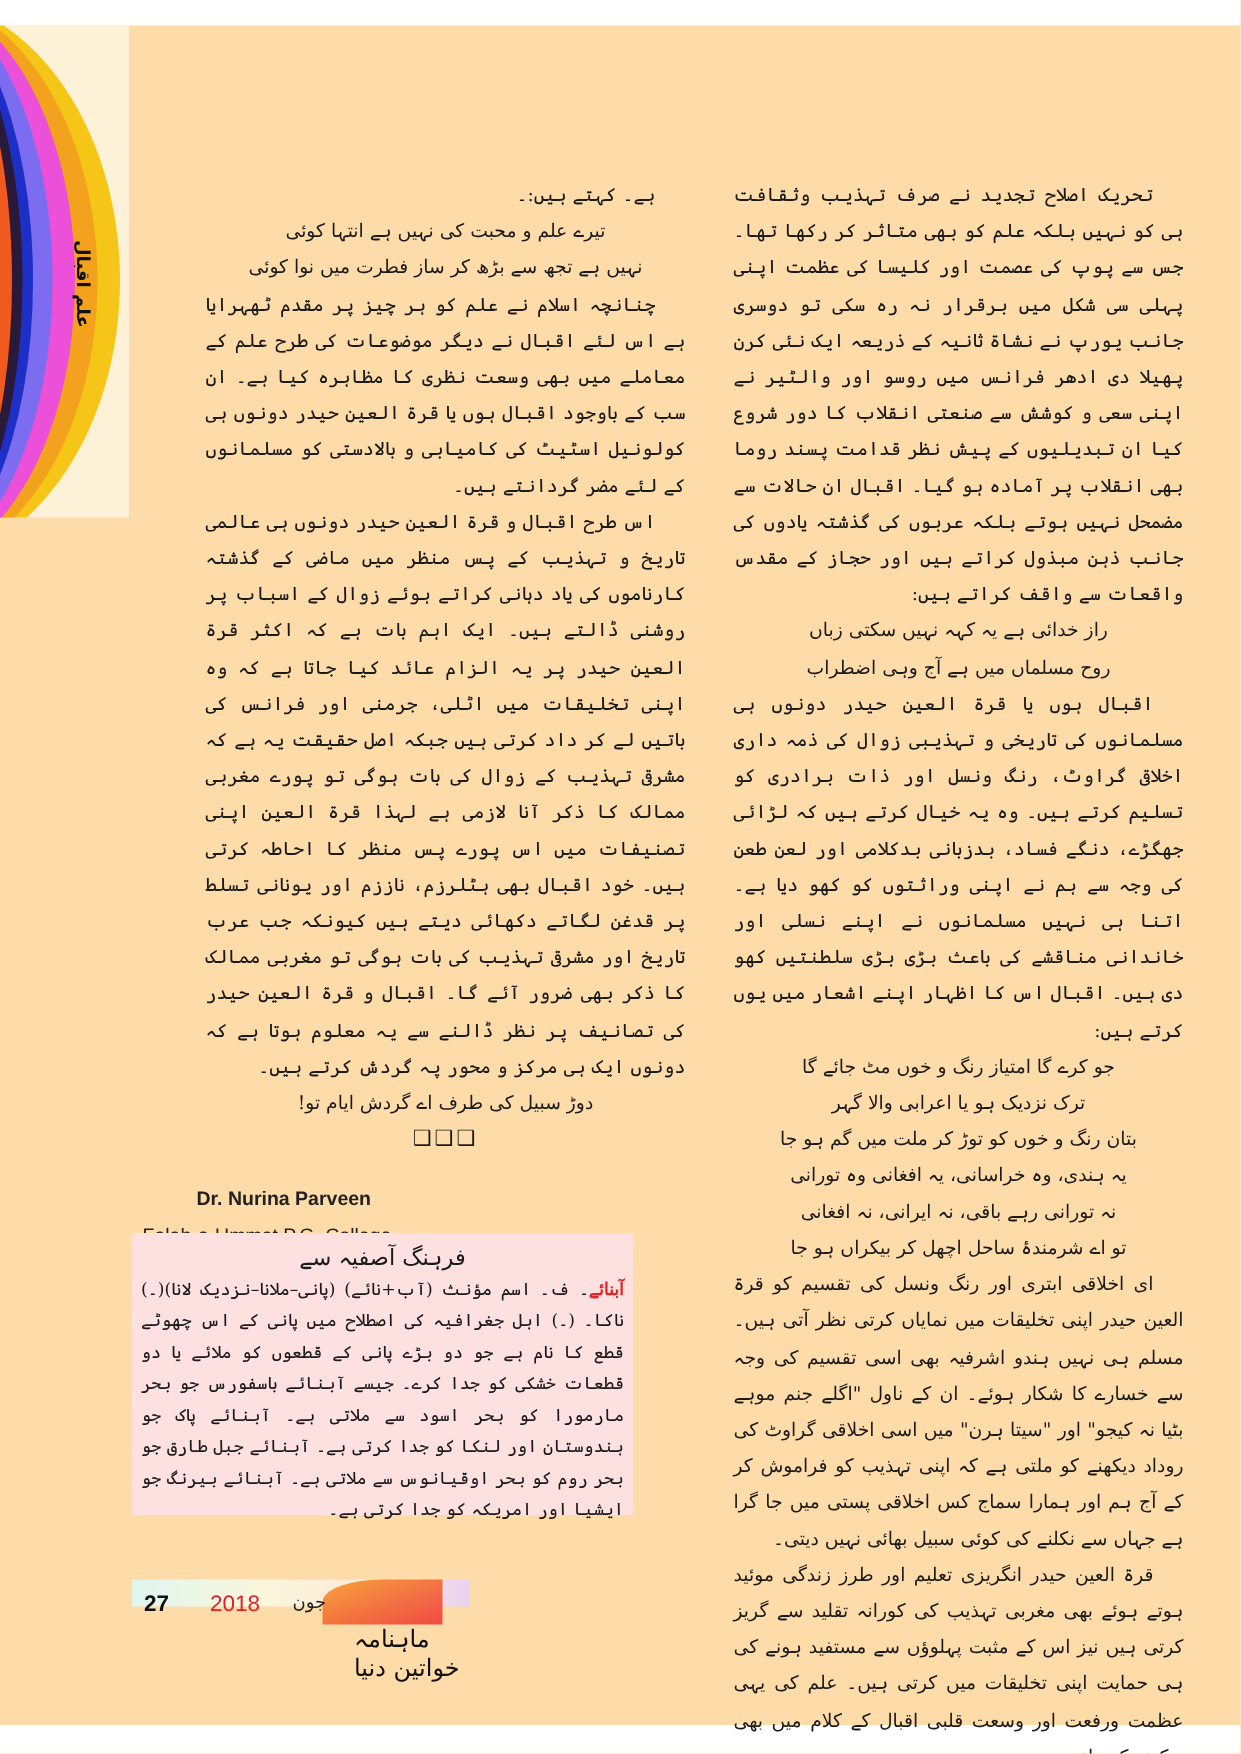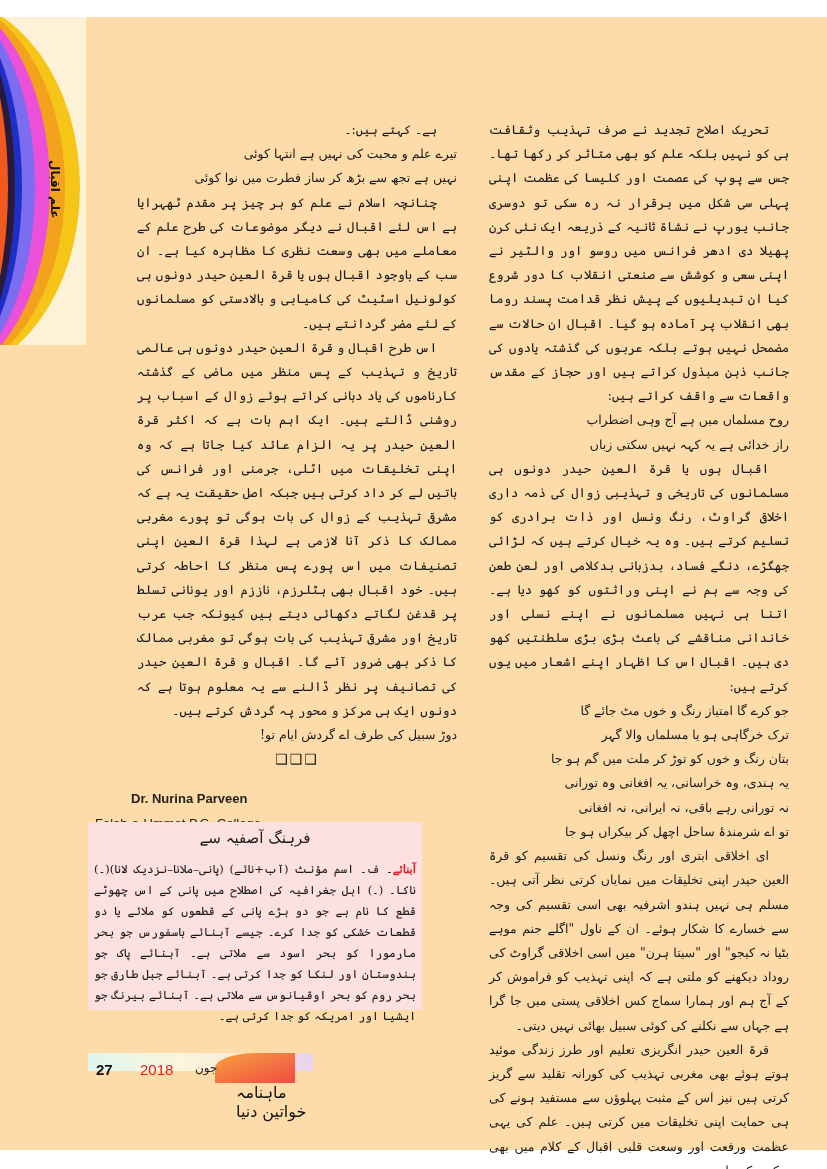--- a/index.html
+++ b/index.html
@@ -6,27 +6,27 @@
   body { width: 827px; height: 1169px; background: #ffffff; position: relative; overflow: hidden;
          font-family: "DejaVu Sans", sans-serif; color: #1a1a1a; }
   .page { position: absolute; left: 0; top: 17px; width: 827px; height: 1133px; background: #fedcaa; }
   .deco { position: absolute; left: 0; top: 17px; width: 86px; height: 328px; overflow: hidden; background: #fdf1d8; }
   .deco .band { position: absolute; border-radius: 0 100% 100% 0 / 0 50% 50% 0; }
   .vlabel { position: absolute; left: 48px; top: 160px; writing-mode: vertical-rl; font-size: 12px; font-weight: bold; color: #111; direction: rtl; }
   .col { position: absolute; direction: rtl; text-align: justify; font-family: "DejaVu Serif", serif; font-size: 12.5px; line-height: 24.2px; margin-left: 45px; }
   .col p { margin: 0; }
   .col-right { left: 444px; top: 118px; width: 300px; }
   .col-left { left: 92px; top: 118px; width: 320px; }
-  .verse { text-align: right; margin: 0; }
+  .verse { text-align: center; margin: 0; }
   .indent { text-indent: 20px; }
   .ornament { text-align: center; font-size: 14px; letter-spacing: 2px; margin: 2px 0; }
   .author { position: absolute; left: 95px; top: 764px; direction: ltr; font-family: "Liberation Sans", sans-serif; font-size: 13px; line-height: 25px; color: #222; }
   .author .name { font-weight: bold; margin-left: 36px; }
   .gloss { position: absolute; left: 88px; top: 818px; width: 334px; height: 188px; background: #fde0e0; direction: rtl; padding: 6px 6px 0 6px; box-sizing: border-box; font-family: "DejaVu Serif", serif; font-size: 11.5px; line-height: 21px; text-align: justify; }
-  .gloss .gtitle { text-align: center; font-size: 15px; margin-bottom: 10px; }
+  .gloss .gtitle { text-align: center; font-size: 15px; margin-bottom: 0; }
   .gloss .term { color: #e0242a; font-weight: bold; }
   .footer { position: absolute; left: 88px; top: 1053px; width: 225px; height: 18px;
             background: linear-gradient(90deg, #dff6ef 0%, #fbf6dc 40%, #fbe9d6 70%, #e9d2f0 100%); }
   .footer .swoosh { position: absolute; left: 127px; top: 0; width: 80px; height: 30px; background: linear-gradient(160deg, #f79a2a, #ef3a3a); border-radius: 50% 0 0 0; opacity: 0.9; }
   .footer .pg { position: absolute; left: 8px; top: 8px; font-family: "Liberation Sans", sans-serif; font-weight: bold; font-size: 15px; color: #111; }
   .footer .yr { position: absolute; left: 52px; top: 8px; font-family: "Liberation Sans", sans-serif; font-weight: normal; font-size: 15px; color: #e41e26; }
   .footer .mo { position: absolute; left: 107px; top: 8px; font-size: 12px; color: #222; }
   .footer .mag { position: absolute; left: 148px; top: 30px; font-size: 16px; color: #111; z-index: 2; }
 </style>
 </head>
@@ -41,25 +41,25 @@
   <div class="band" style="left:-60px;top:-20px;width:95px;height:380px;background:#7b6cf0;"></div>
   <div class="band" style="left:-60px;top:-20px;width:82px;height:380px;background:#1e2fc8;"></div>
   <div class="band" style="left:-60px;top:-20px;width:75px;height:380px;background:#2a1a3a;"></div>
   <div class="band" style="left:-60px;top:-20px;width:68px;height:380px;background:#f05a1e;"></div>
 
 </div>
 <div class="vlabel">علم اقبال</div>
 
 <div class="col col-right" id="colR">
     <p class="indent">تحریک اصلاح تجدید نے صرف تہذیب وثقافت ہی کو نہیں بلکہ علم کو بھی متاثر کر رکھا تھا۔ جس سے پوپ کی عصمت اور کلیسا کی عظمت اپنی پہلی سی شکل میں برقرار نہ رہ سکی تو دوسری جانب یورپ نے نشاۃ ثانیہ کے ذریعہ ایک نئی کرن پھیلا دی ادھر فرانس میں روسو اور والٹیر نے اپنی سعی و کوشش سے صنعتی انقلاب کا دور شروع کیا ان تبدیلیوں کے پیش نظر قدامت پسند روما بھی انقلاب پر آمادہ ہو گیا۔ اقبال ان حالات سے مضمحل نہیں ہوتے بلکہ عربوں کی گذشتہ یادوں کی جانب ذہن مبذول کراتے ہیں اور حجاز کے مقدس واقعات سے واقف کراتے ہیں:</p>
+    <p class="verse">راز خدائی ہے یہ کہہ نہیں سکتی زباں</p>
     <p class="verse">روح مسلماں میں ہے آج وہی اضطراب</p>
-    <p class="verse">راز خدائی ہے یہ کہہ نہیں سکتی زباں</p>
     <p class="indent">اقبال ہوں یا قرۃ العین حیدر دونوں ہی مسلمانوں کی تاریخی و تہذیبی زوال کی ذمہ داری اخلاقی گراوٹ، رنگ ونسل اور ذات برادری کو تسلیم کرتے ہیں۔ وہ یہ خیال کرتے ہیں کہ لڑائی جھگڑے، دنگے فساد، بدزبانی بدکلامی اور لعن طعن کی وجہ سے ہم نے اپنی وراثتوں کو کھو دیا ہے۔ اتنا ہی نہیں مسلمانوں نے اپنے نسلی اور خاندانی مناقشے کی باعث بڑی بڑی سلطنتیں کھو دی ہیں۔ اقبال اس کا اظہار اپنے اشعار میں یوں کرتے ہیں:</p>
     <p class="verse">جو کرے گا امتیاز رنگ و خوں مٹ جائے گا</p>
-    <p class="verse">ترک خرگاہی ہو یا مسلماں والا گہر</p>
+    <p class="verse">ترک نزدیک ہو یا اعرابی والا گہر</p>
     <p class="verse">بتان رنگ و خوں کو توڑ کر ملت میں گم ہو جا</p>
     <p class="verse">یہ ہندی، وہ خراسانی، یہ افغانی وہ تورانی</p>
     <p class="verse">نہ تورانی رہے باقی، نہ ایرانی، نہ افغانی</p>
     <p class="verse">تو اے شرمندۂ ساحل اچھل کر بیکراں ہو جا</p>
     <p class="indent">ای اخلاقی ابتری اور رنگ ونسل کی تقسیم کو قرۃ العین حیدر اپنی تخلیقات میں نمایاں کرتی نظر آتی ہیں۔ مسلم ہی نہیں ہندو اشرفیہ بھی اسی تقسیم کی وجہ سے خسارے کا شکار ہوئے۔ ان کے ناول "اگلے جنم موہے بٹیا نہ کیجو" اور "سیتا ہرن" میں اسی اخلاقی گراوٹ کی روداد دیکھنے کو ملتی ہے کہ اپنی تہذیب کو فراموش کر کے آج ہم اور ہمارا سماج کس اخلاقی پستی میں جا گرا ہے جہاں سے نکلنے کی کوئی سبیل بھائی نہیں دیتی۔</p>
     <p class="indent">قرۃ العین حیدر انگریزی تعلیم اور طرز زندگی موئید ہوتے ہوئے بھی مغربی تہذیب کی کورانہ تقلید سے گریز کرتی ہیں نیز اس کے مثبت پہلوؤں سے مستفید ہونے کی ہی حمایت اپنی تخلیقات میں کرتی ہیں۔ علم کی یہی عظمت ورفعت اور وسعت قلبی اقبال کے کلام میں بھی دیکھنے کو ملتی</p>
   </div>
 <div class="col col-left" id="colL">
     <p class="indent">ہے۔ کہتے ہیں:۔</p>
     <p class="verse">تیرے علم و محبت کی نہیں ہے انتہا کوئی</p>

